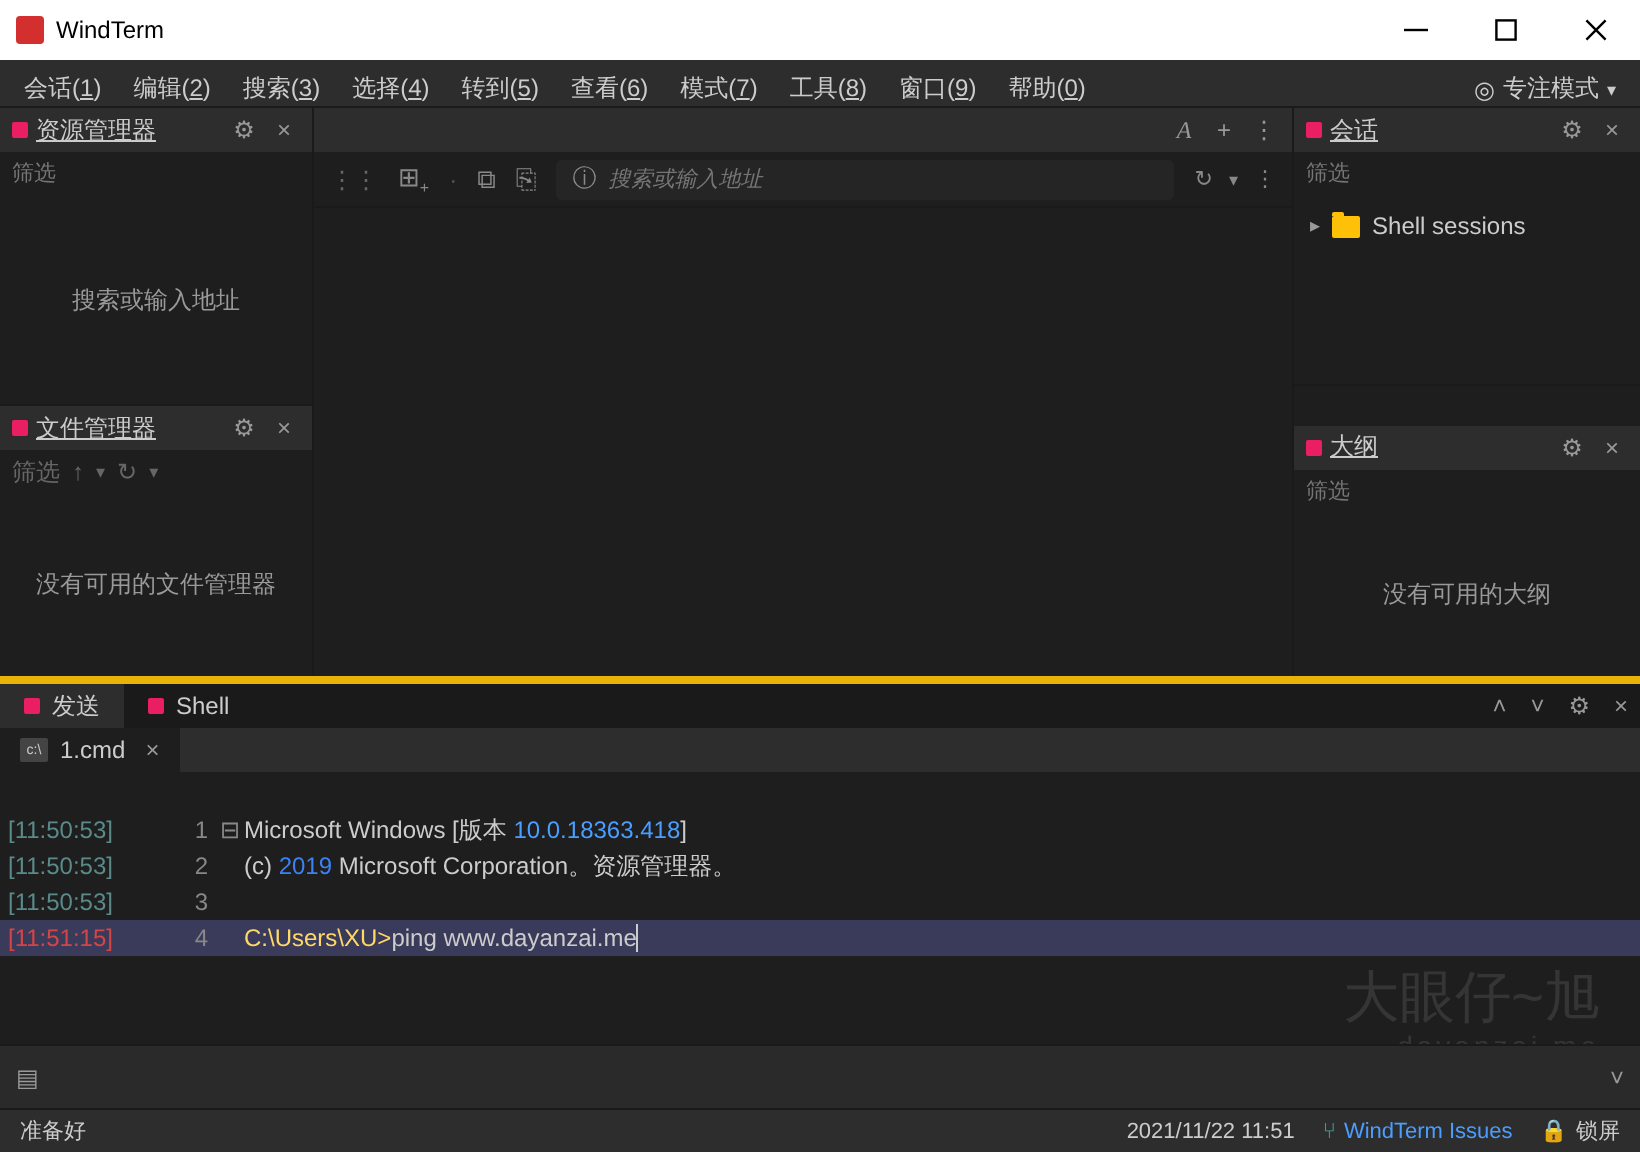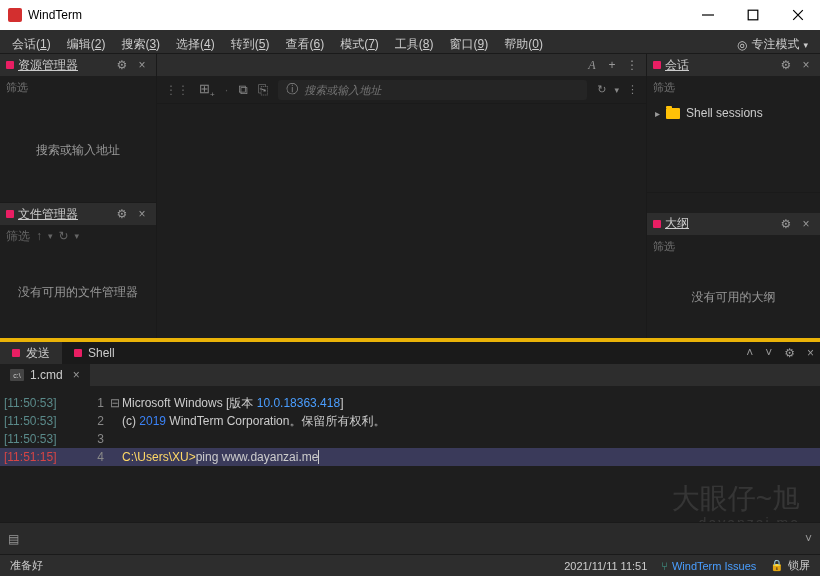--- a/index.html
+++ b/index.html
@@ -45,21 +45,21 @@
 .tabs { height: 22px; background: #1a1a1a; display: flex; align-items: center; }
 .tab { padding: 0 12px; height: 100%; display: flex; align-items: center; gap: 6px; cursor: pointer; background: #2d2d2d; }
 .tab.inactive { background: #1a1a1a; }
 .tab .dot { width: 8px; height: 8px; background: #e91e63; border-radius: 1px; }
 .tabs .spacer { flex: 1; }
 .tabs .tbtn { padding: 0 6px; color: #999; cursor: pointer; }
 .subtabs { height: 22px; background: #2d2d2d; display: flex; align-items: center; }
 .subtab { padding: 0 10px; height: 100%; display: flex; align-items: center; gap: 6px; cursor: pointer; background: #1e1e1e; }
 .subtab .cmd-icon { width: 14px; height: 12px; background: #444; border-radius: 1px; display: flex; align-items: center; justify-content: center; font-size: 7px; color: #ccc; }
 .subtab .close { color: #999; margin-left: 4px; }
-.terminal { flex: 1; background: #1e1e1e; font-family: Consolas, monospace; font-size: 12px; padding: 8px 0; overflow: hidden; position: relative; }
+.terminal { flex: 1; background: #1e1e1e; font-family: Consolas, monospace; font-size: 12px; padding: 20px 0; overflow: hidden; position: relative; }
 .termline { display: flex; align-items: center; height: 18px; padding-left: 4px; }
 .termline .ts { color: #5a8a8a; width: 82px; }
 .termline .ln { color: #888; width: 24px; text-align: right; padding-right: 6px; }
 .termline .fold { width: 12px; color: #888; }
 .termline .txt { flex: 1; }
 .termline.active { background: #3a3a5a; }
 .termline.active .ts { color: #d64545; }
 .watermark { position: absolute; right: 20px; bottom: -10px; opacity: 0.1; font-size: 28px; color: #fff; pointer-events: none; line-height: 1.2; text-align: right; }
 .watermark .sub { font-size: 14px; letter-spacing: 2px; }
 .input-area { height: 32px; background: #2a2a2a; border-top: 1px solid #1a1a1a; display: flex; align-items: center; padding: 0 8px; gap: 8px; }
@@ -237,21 +237,21 @@
         <div class="termline">
           <span class="ts">[11:50:53]</span>
           <span class="ln">1</span>
           <span class="fold">⊟</span>
           <span class="txt"><span style="color:#ccc">Microsoft Windows [版本 </span><span style="color:#4a9eff">10.0.18363.418</span><span style="color:#ccc">]</span></span>
         </div>
         <div class="termline">
           <span class="ts">[11:50:53]</span>
           <span class="ln">2</span>
           <span class="fold"></span>
-          <span class="txt"><span style="color:#ccc">(c) </span><span style="color:#3b82f6">2019</span><span style="color:#ccc"> WindTerm Corporation。保留所有权利。</span></span>
+          <span class="txt"><span style="color:#ccc">(c) </span><span style="color:#3b82f6">2019</span><span style="color:#ccc"> Microsoft Corporation。资源管理器。</span></span>
         </div>
         <div class="termline">
           <span class="ts">[11:50:53]</span>
           <span class="ln">3</span>
           <span class="fold"></span>
           <span class="txt"></span>
         </div>
         <div class="termline active">
           <span class="ts">[11:51:15]</span>
           <span class="ln">4</span>
@@ -267,21 +267,21 @@
   <div class="input-area">
     <span style="color:#999;cursor:pointer;">▤</span>
     <div class="spacer"></div>
     <span style="color:#999;cursor:pointer;">˅</span>
   </div>
 </div>
 
 <div class="statusbar">
   <div class="sitem">准备好</div>
   <div class="spacer"></div>
-  <div class="sitem">2021/11/11  11:51</div>
+  <div class="sitem">2021/11/22  11:51</div>
   <div class="sitem" style="display:flex;gap:4px;align-items:center;">
     <span style="color:#4a9;">⑂</span>
     <span class="link">WindTerm Issues</span>
   </div>
   <div class="sitem" style="display:flex;gap:4px;align-items:center;cursor:pointer;">
     <span style="color:#ffc107;">🔒</span>
     <span>锁屏</span>
   </div>
 </div>
 

